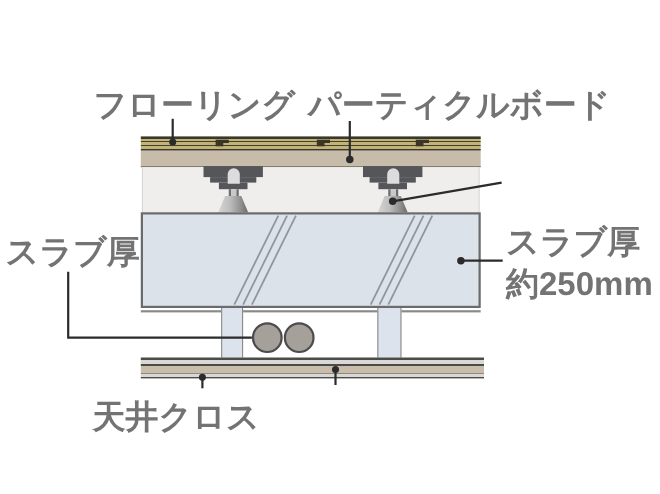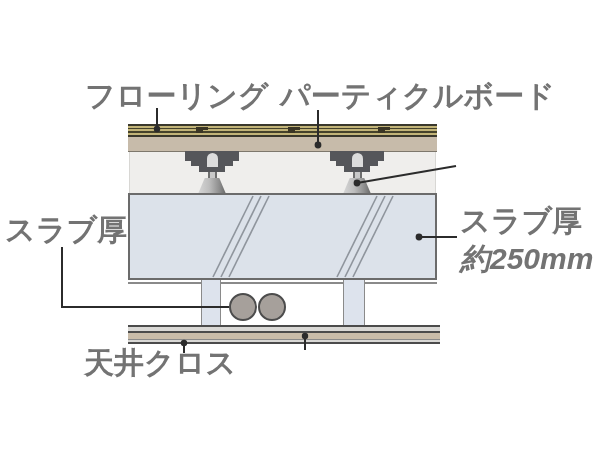--- a/index.html
+++ b/index.html
@@ -151,18 +151,18 @@
         <line x1="305" y1="336" x2="305" y2="350"></line>
           <circle cx="305" cy="336" r="3.2" stroke="none"></circle>
       </g>
     </g>
   </svg>
 
   <div class="label" style="left:85px;top:79px;">フローリング</div>
   <div class="label" style="left:280px;top:79px;">パーティクルボード</div>
   <div class="label" style="left:460px;top:204px;">
     <div>スラブ厚</div>
-    <div style="margin-top:3px;font-style:italic;">約250mm</div>
+    <div style="margin-top:3px;">約250mm</div>
   </div>
   <div class="label" style="left:5px;top:213px;">スラブ厚</div>
-  <div class="label" style="left:84px;top:346px;text-align:center;">天井クロス</div>
+  <div class="label" style="left:84px;top:363px;text-align:center;">天井クロス</div>
 
 </div>
 
 </body></html>

